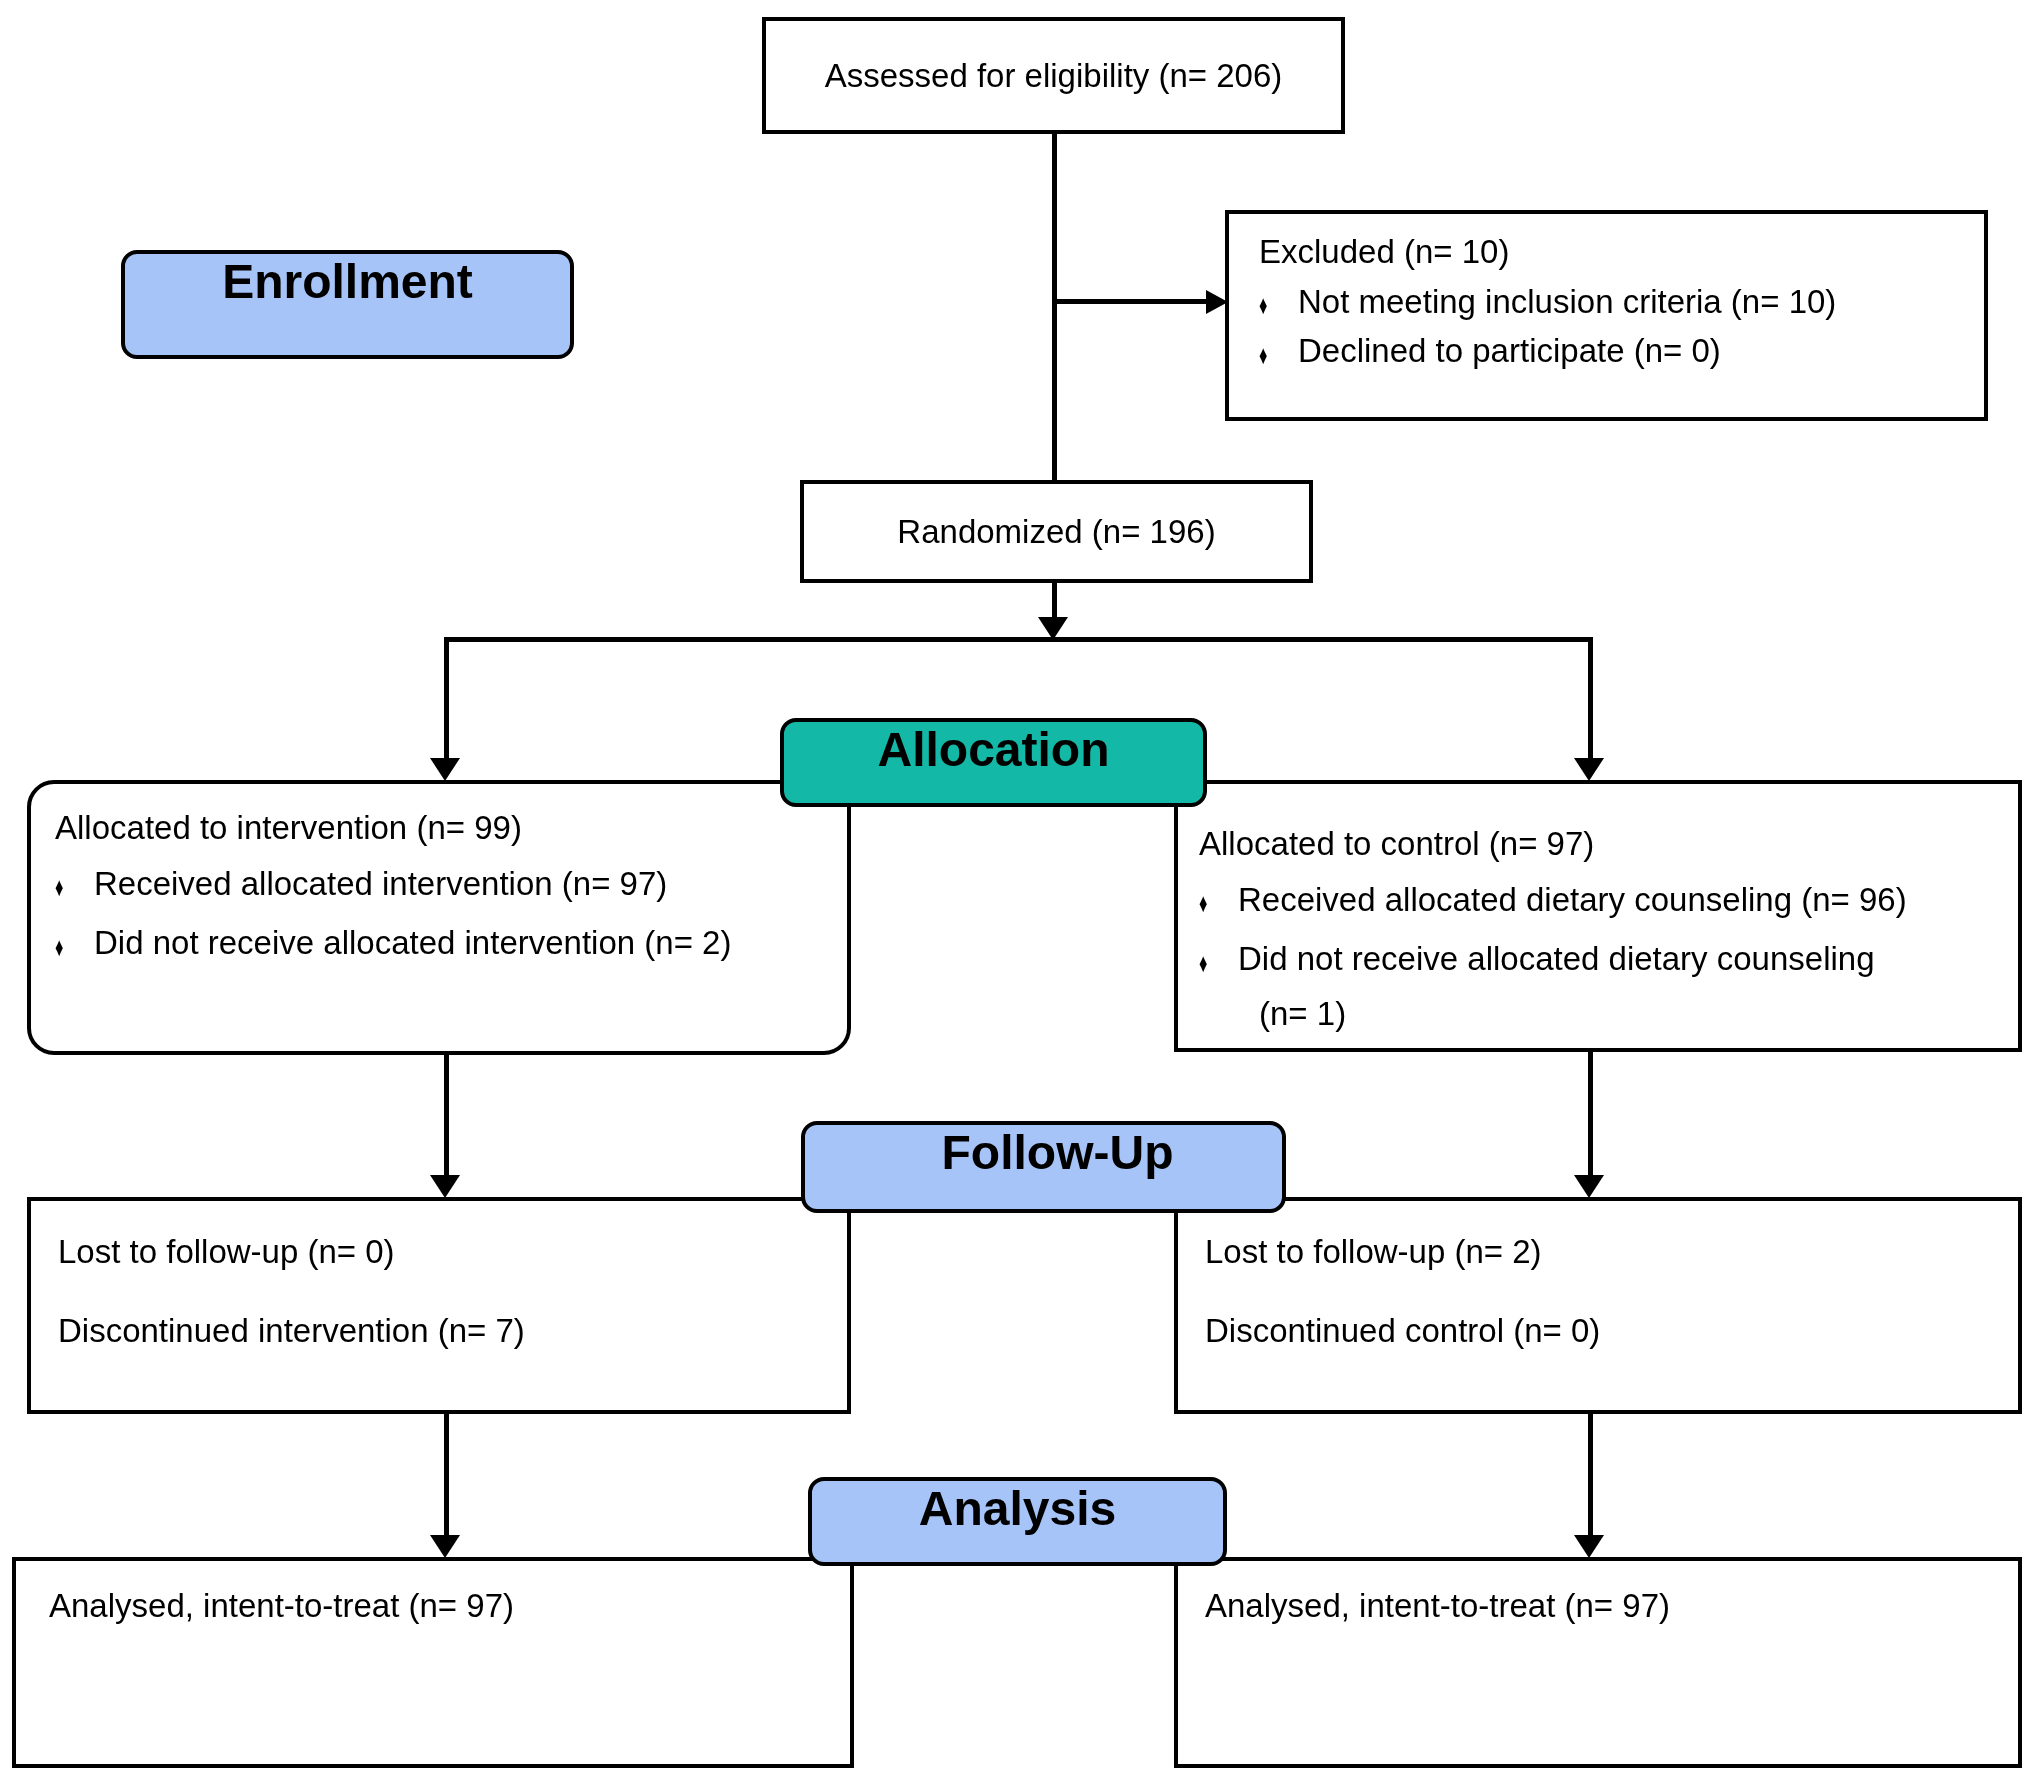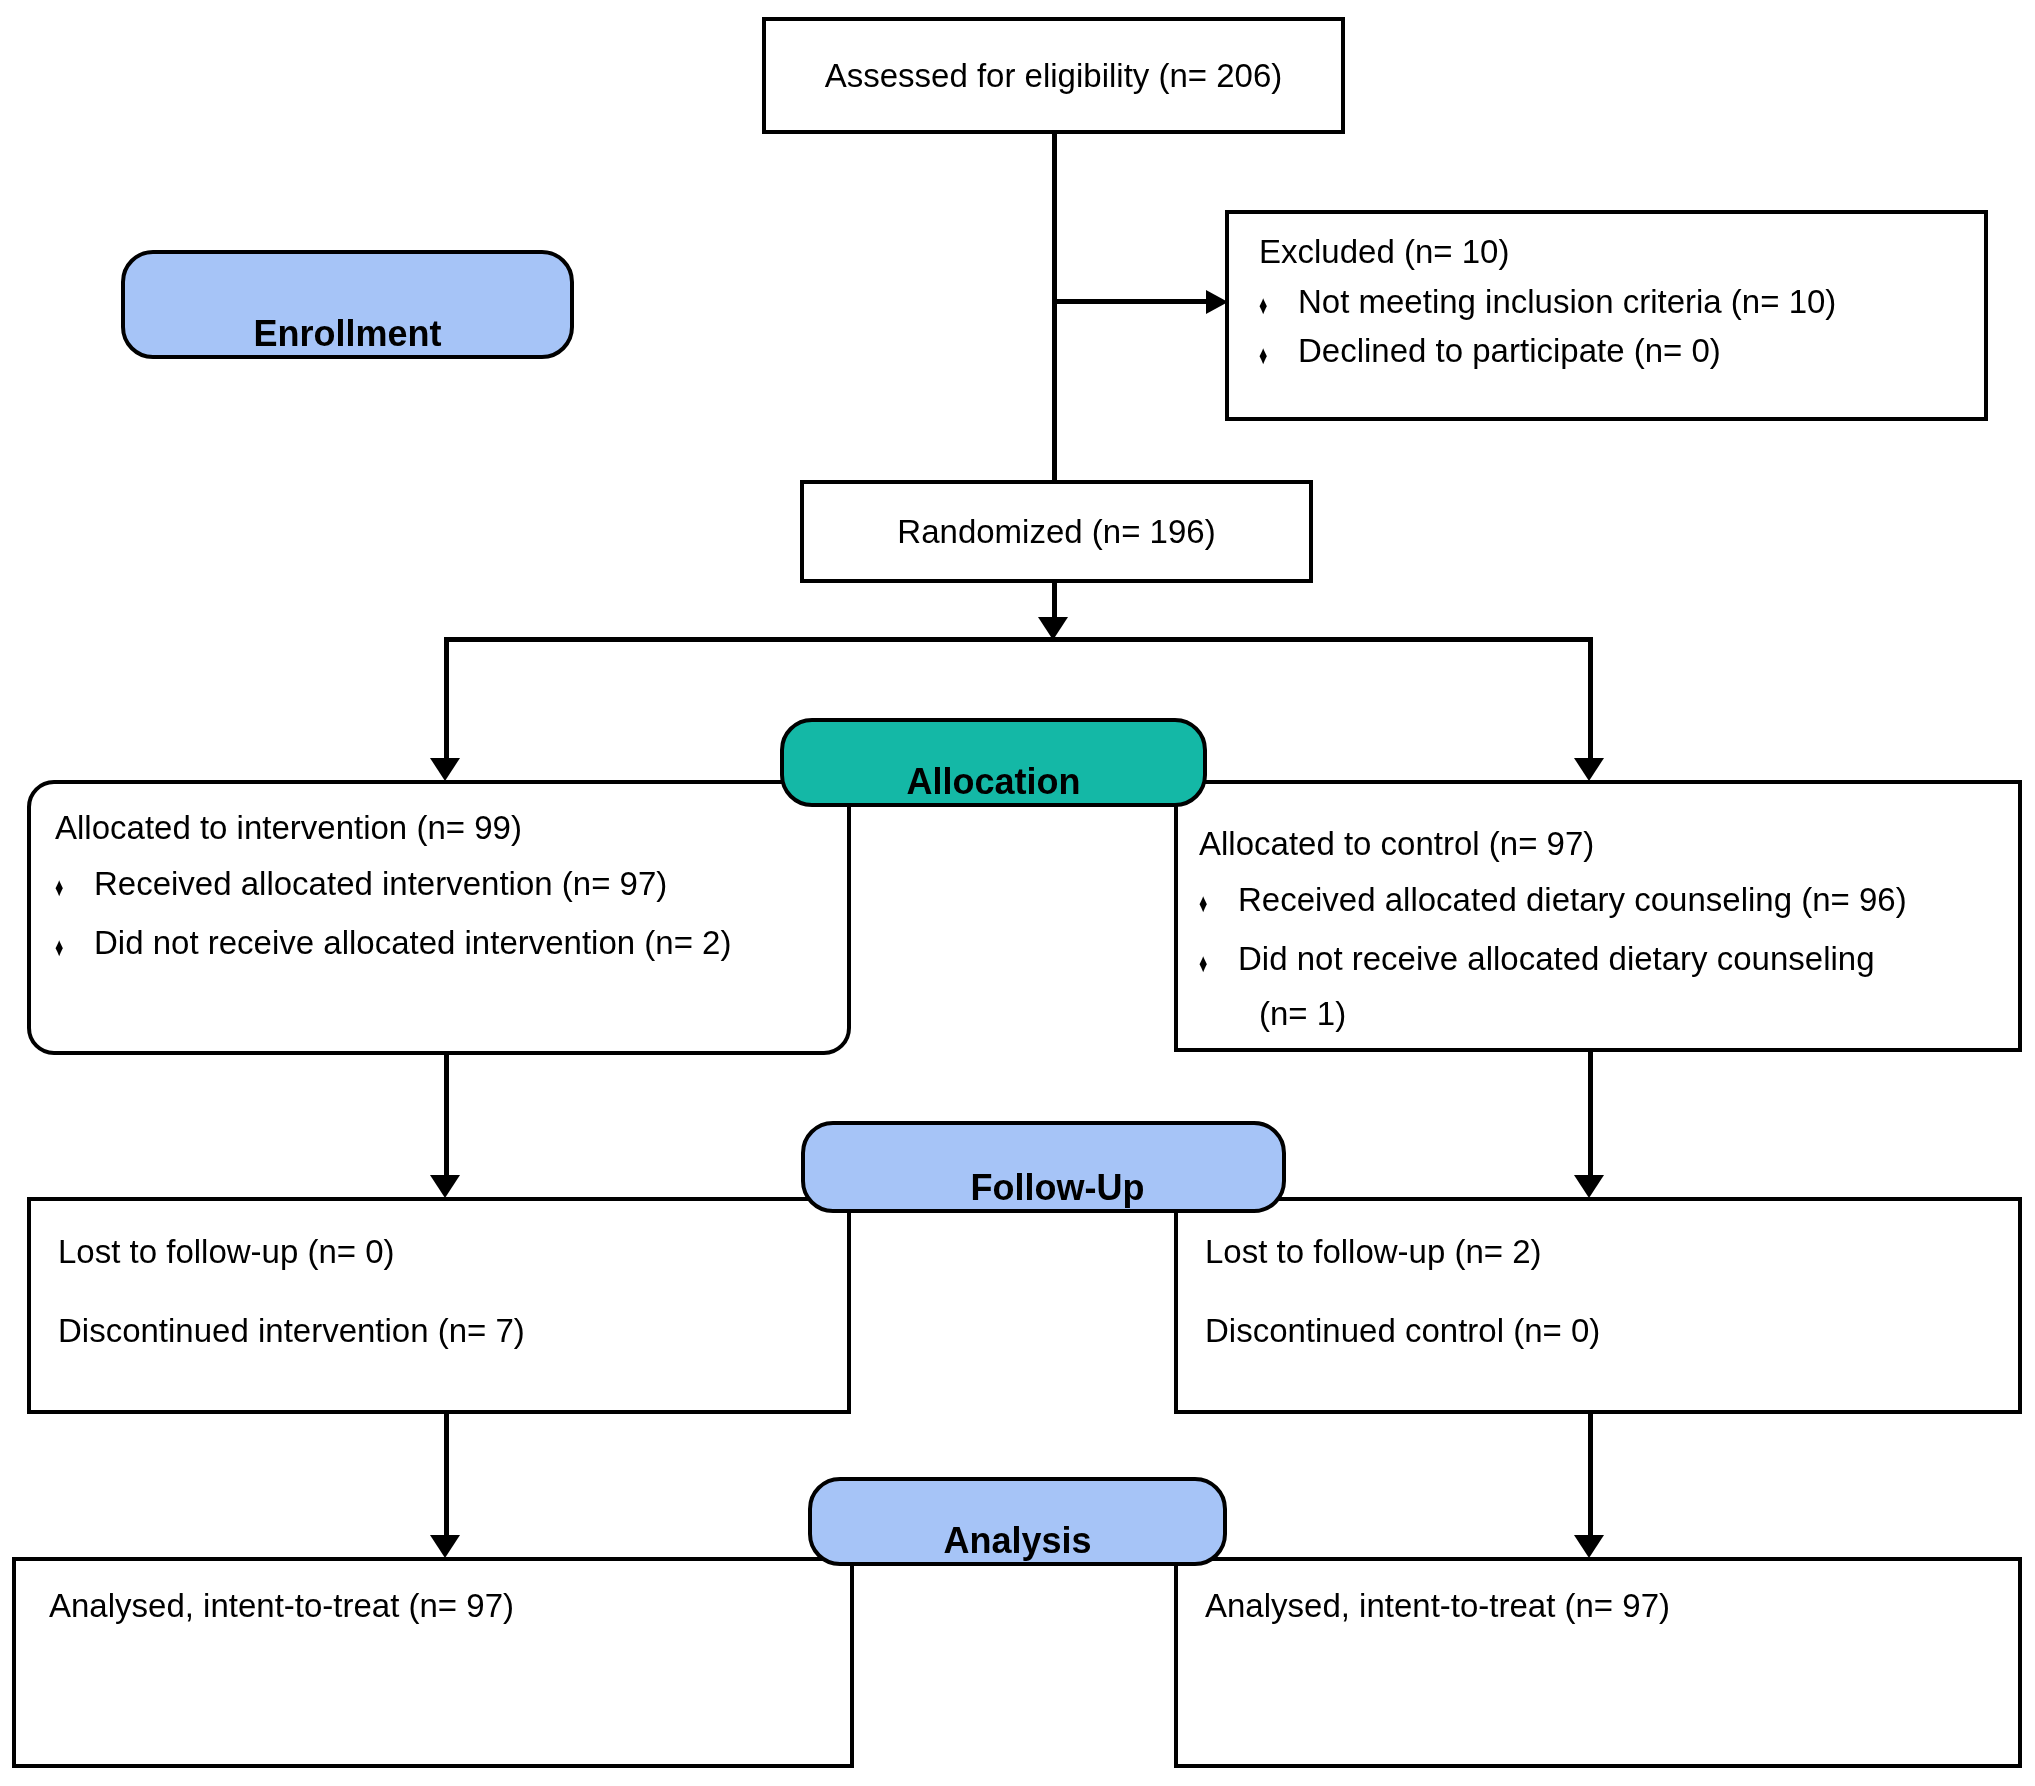--- a/index.html
+++ b/index.html
@@ -20,25 +20,25 @@
   }
   .box.center-text{
     display:flex;
     align-items:center;
     justify-content:center;
     font-size:33px;
   }
   .stage{
     position:absolute;
     border:4.8px solid #000;
-    border-radius:32px;
+    border-radius:16px;
     display:flex;
-    align-items:flex-end;
+    align-items:flex-start;
     justify-content:center;
-    font-size:36px;
+    font-size:48px;
     font-weight:bold;
     box-sizing:border-box;
     z-index:5;
   }
   .line{
     position:absolute;
     background:#000;
     z-index:1;
   }
   .arrow-down{

